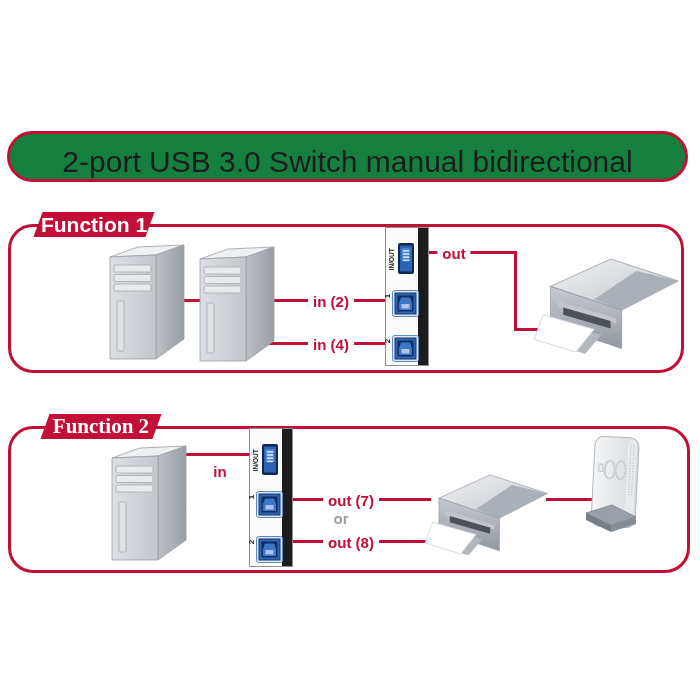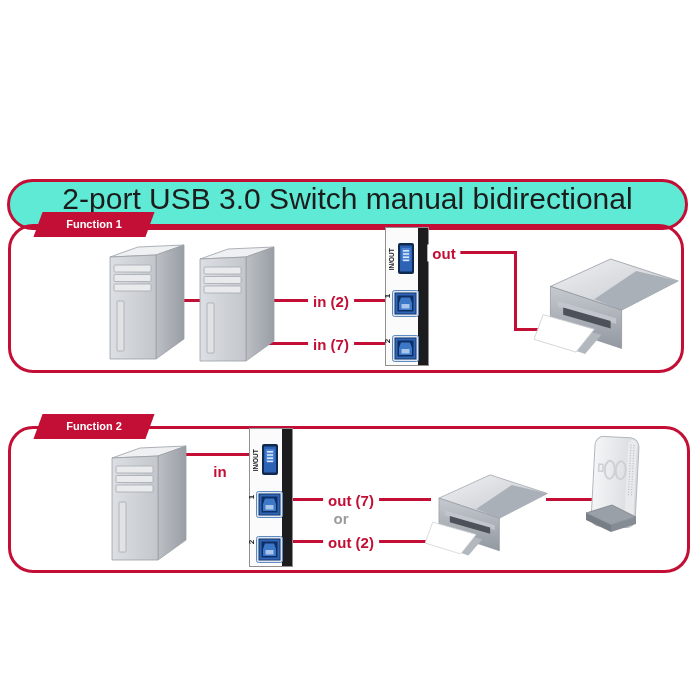--- a/index.html
+++ b/index.html
@@ -8,37 +8,37 @@
   }
   html,body{margin:0;padding:0;background:#fff;}
   .canvas{
     position:relative;width:700px;height:700px;background:#ffffff;
     font-family:"Liberation Sans",sans-serif;overflow:hidden;
   }
   
   .titlebox{
     position:absolute;left:7px;top:131px;width:681px;height:51px;
     border:3px solid var(--accent);border-radius:27px;box-sizing:border-box;
-    display:flex;align-items:flex-start;justify-content:center;background:#5eead4;margin-top:48px;
+    display:flex;align-items:flex-end;justify-content:center;background:#15803d;
   }
   .titlebox span{font-size:30px;color:#1c1c1c;}
   
   .fpanel{
     position:absolute;border:3px solid var(--accent);border-radius:25px;
     box-sizing:border-box;background:transparent;z-index:0;
   }
   #f1{left:8px;top:224px;width:676px;height:149px;}
   #f2{left:8px;top:426px;width:682px;height:147px;}
   
   .banner{position:absolute;width:112px;height:25px;z-index:6;}
   #banner1{left:38px;top:212px;}
-  #banner2{left:38px;top:414px;}
+  #banner2{left:45px;top:414px;font-family:Liberation Serif, serif;}
   .banner .bg{position:absolute;inset:0;background:var(--accent);transform:skewX(-20deg);}
   .banner .txt{position:relative;display:block;text-align:center;line-height:25px;
-    color:#ffffff;font-weight:bold;font-size:11px;}
+    color:#ffffff;font-weight:bold;font-size:21px;}
   
   .line{position:absolute;height:3px;background:var(--accent);z-index:1;}
   .vline{position:absolute;width:3px;background:var(--accent);z-index:1;}
   
   .clabel{
     position:absolute;z-index:3;transform:translate(-50%,-50%);
     background:#ffffff;padding:0 5px;color:var(--accent);
     font-weight:bold;font-size:15px;white-space:nowrap;
   }
   .clabel.or{color:var(--orgray);}
@@ -172,23 +172,23 @@
       <polygon points="18,44 84,14 158,38 96,70" fill="url(#gLid)" stroke="#8e939a" stroke-width="0.8"></polygon>
       <polygon points="112,27 158,38 96,70 66,58" fill="#aab0b8"></polygon>
       <polygon points="18,44 96,70 96,112 18,86" fill="url(#gPrF)" stroke="#8e939a" stroke-width="0.8"></polygon>
       <polygon points="26,60 90,79 90,85 26,66" fill="#c2c6cc"></polygon>
       <polygon points="32,67 84,82 84,90 32,75" fill="#4c515a"></polygon>
       <polygon points="62,94 74,97 56,118 44,114" fill="#b3b8bf"></polygon>
       <polygon points="10,75 66,91 46,116 0,102" fill="#ffffff" stroke="#cfd2d6" stroke-width="1"></polygon>
     </svg>
   </div>
 
-  <span class="clabel" style="left:444px;top:253px;text-align:right;">out</span>
+  <span class="clabel" style="left:454px;top:253px;text-align:right;">out</span>
   <span class="clabel" style="left:331px;top:301px;">in (2)</span>
-  <span class="clabel" style="left:331px;top:344px;">in (7)</span>
+  <span class="clabel" style="left:331px;top:344px;">in (4)</span>
 
   <div class="fpanel" id="f2"></div>
   <div class="banner" id="banner2">
     <div class="bg"></div>
     <span class="txt">Function 2</span>
   </div>
 
   <div class="line" style="left:186px;top:453px;width:66px;"></div>
   <div class="line" style="left:289px;top:498px;width:142px;"></div>
   <div class="line" style="left:546px;top:498px;width:48px;"></div>
@@ -268,15 +268,15 @@
       </g>
       <polygon points="5,79 30,91 55,83 31,71" fill="#9aa0a8" stroke="#7c828a" stroke-width="0.8"></polygon>
       <polygon points="5,79 5,86 30,98 30,91" fill="#787e86"></polygon>
       <polygon points="30,91 30,98 55,90 55,83" fill="#868c94"></polygon>
     </svg>
   </div>
 
   <span class="clabel" style="left:220px;top:455px;margin-top:16px;">in</span>
   <span class="clabel" style="left:351px;top:500px;">out (7)</span>
   <span class="clabel or" style="left:341px;top:518px;">or</span>
-  <span class="clabel" style="left:351px;top:542px;">out (2)</span>
+  <span class="clabel" style="left:351px;top:542px;">out (8)</span>
 
 </div>
 
 </body></html>

